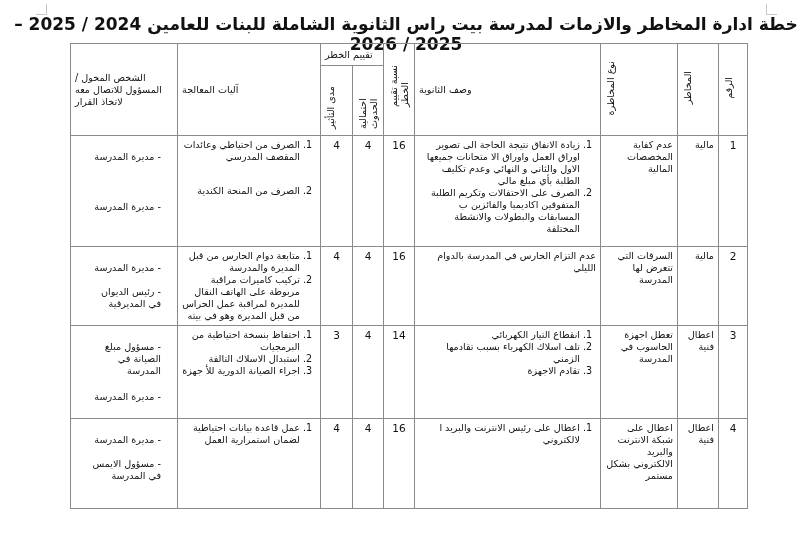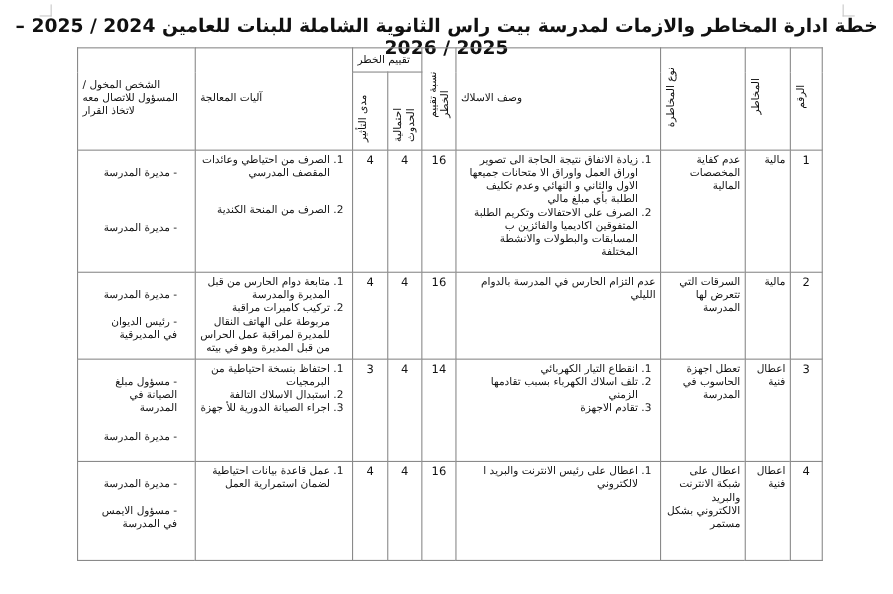--- a/index.html
+++ b/index.html
@@ -37,21 +37,21 @@
     <col style="width:31px">
     <col style="width:32px">
     <col style="width:143px">
     <col style="width:107px">
   </colgroup>
   <thead>
     <tr style="height:22px">
       <th rowspan="2"><span class="vert">الرقم</span></th>
       <th rowspan="2"><span class="vert">المخاطر</span></th>
       <th rowspan="2"><span class="vert">نوع المخاطرة</span></th>
-      <th rowspan="2">وصف الاسلاك</th>
+      <th rowspan="2">وصف الثانوية</th>
       <th rowspan="2" style="vertical-align:top"><span class="vert">نسبة تقييم الخطر</span></th>
       <th colspan="2">تقييم الخطر</th>
       <th rowspan="2">آليات المعالجة</th>
       <th rowspan="2">الشخص المخول / المسؤول للاتصال معه لاتخاذ القرار</th>
     </tr>
     <tr style="height:52px">
       <th style="vertical-align:bottom"><span class="vert">احتمالية الحدوث</span></th>
       <th style="vertical-align:bottom"><span class="vert">مدى التأثير</span></th>
     </tr>
   </thead>

